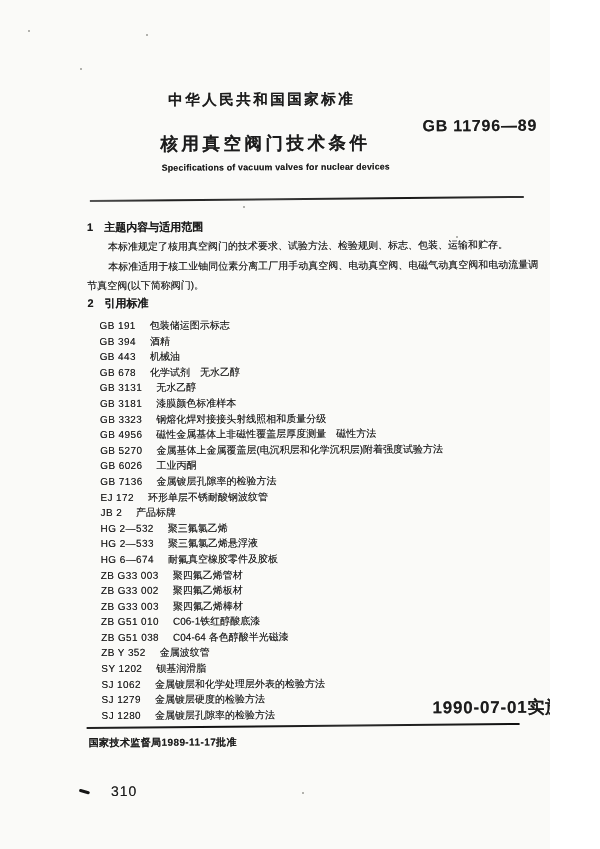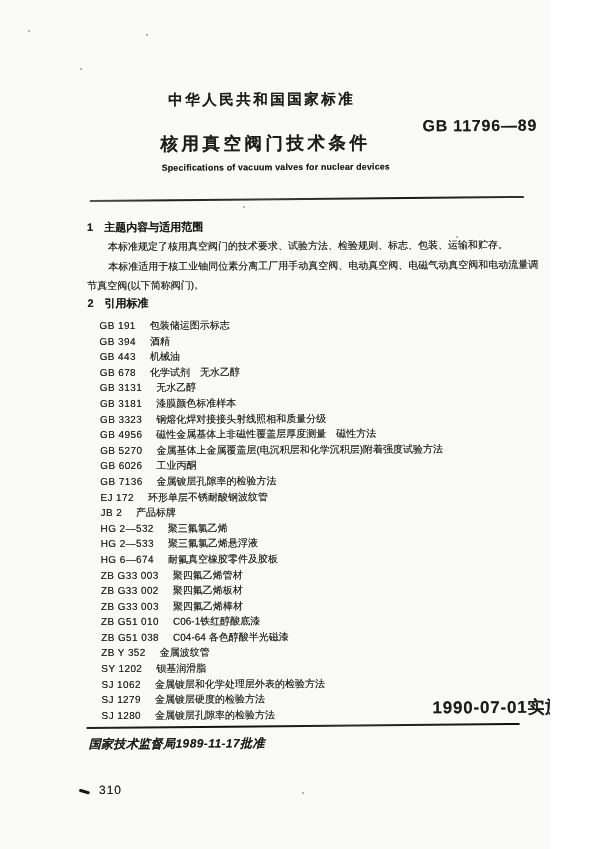--- a/index.html
+++ b/index.html
@@ -72,32 +72,31 @@
 
   .ref-list {
     position: absolute; left: 100px; top: 317px;
     font-size: 10px; line-height: 15.6px;
   }
   .ref { white-space: nowrap; }
   .ref .code { display: inline-block; margin-right: 14px; letter-spacing: 0.4px; }
 
   .footer-approval {
     position: absolute; left: 87px; top: 735px;
-    font-size: 12px; font-weight: bold; letter-spacing: 0.4px;
-    white-space: nowrap;
-    font-style: italic;
+    font-size: 10px; font-weight: bold; letter-spacing: 0.4px;
+    white-space: nowrap;
   }
   .footer-impl {
     position: absolute; left: 431px; top: 697px;
     font-size: 17px; font-weight: bold; letter-spacing: 0.8px;
     white-space: nowrap;
   }
   .page-number {
-    position: absolute; left: 97px; top: 782px;
-    font-size: 12px; letter-spacing: 1px;
+    position: absolute; left: 109px; top: 782px;
+    font-size: 14px; letter-spacing: 1px;
   }
   .tick {
     position: absolute; left: 77px; top: 789px;
     width: 11px; height: 3px; background: #161616;
     border-radius: 2px; transform: rotate(16deg);
   }
 
   .scan-band {
     position: absolute; left: 569px; top: 16px;
     width: 13px; height: 834px;

